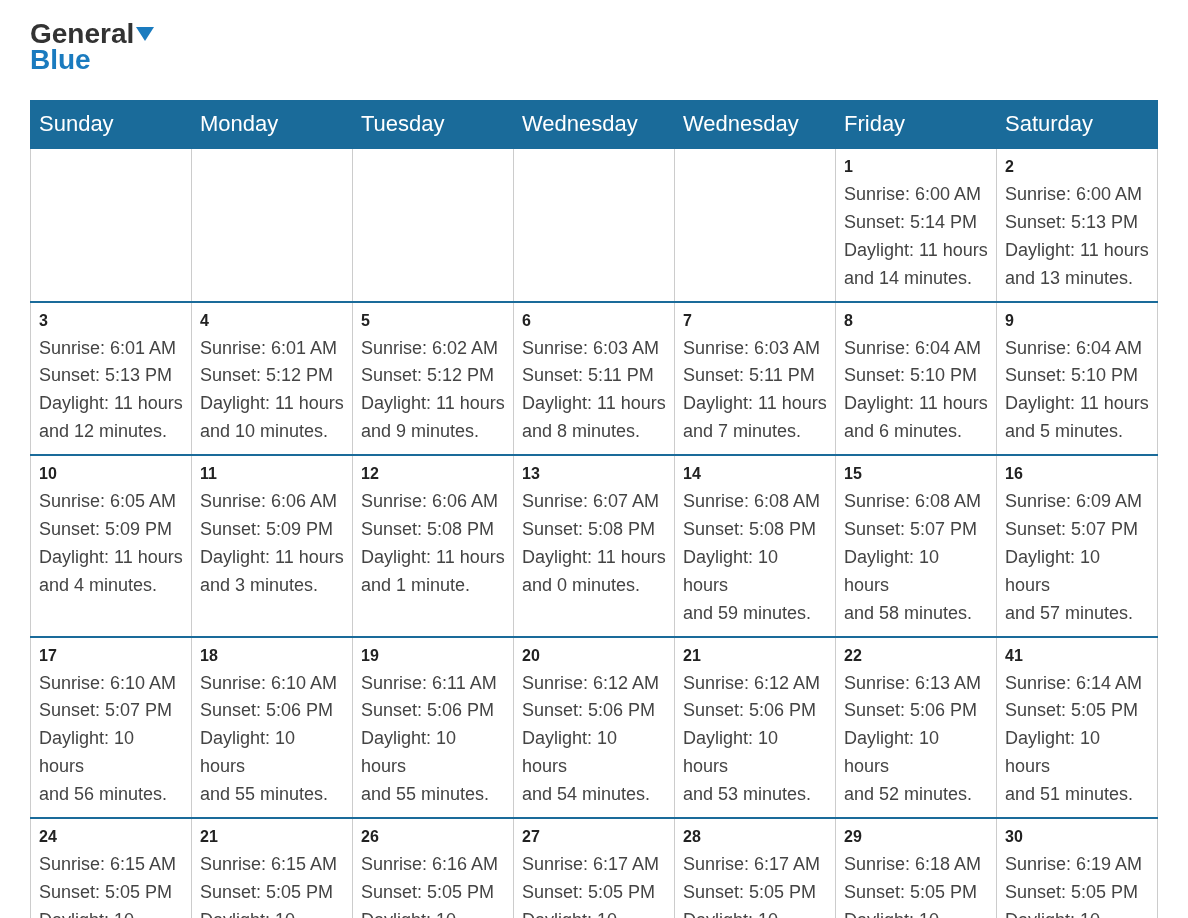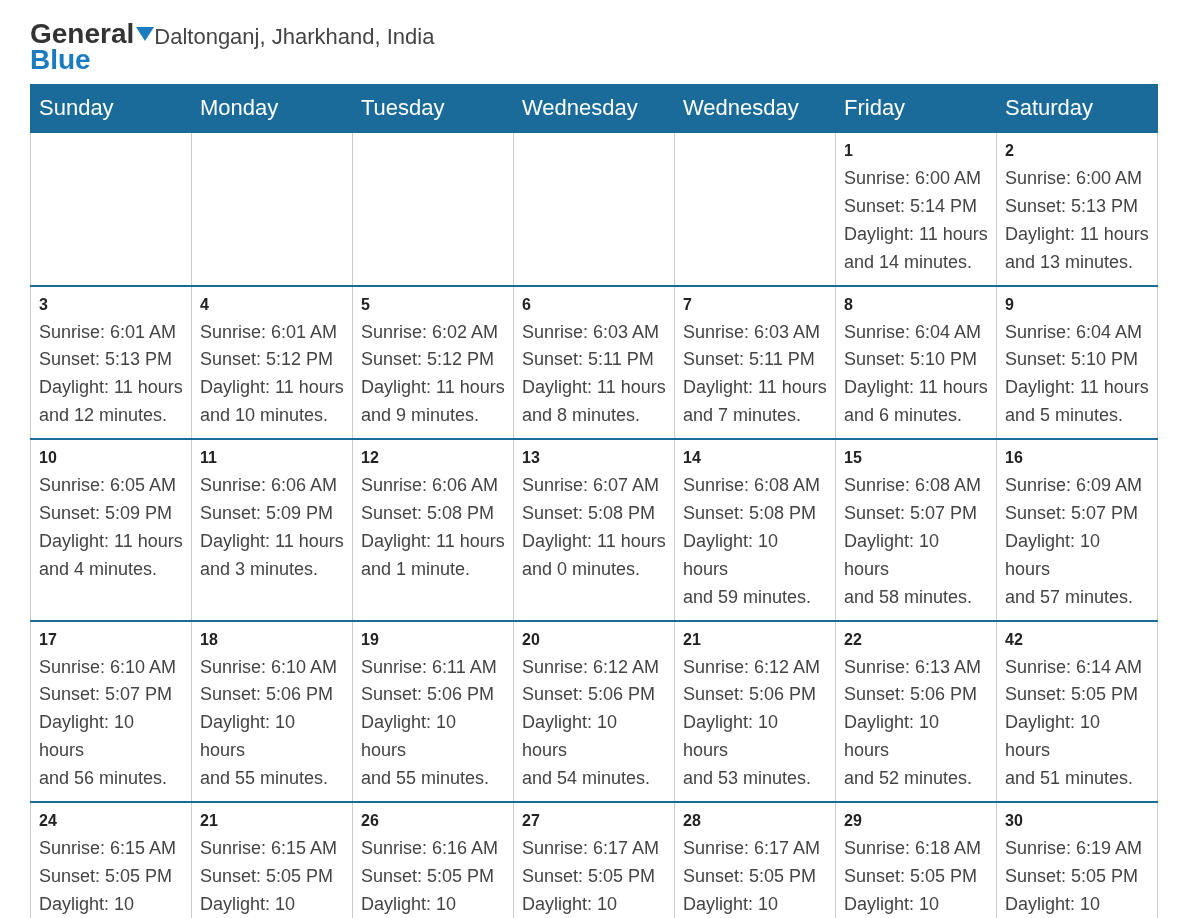--- a/index.html
+++ b/index.html
@@ -6,23 +6,23 @@
     body {
       font-family: Arial, sans-serif;
       background: #fff;
       color: #333;
       width: 1188px;
       min-height: 918px;
       padding: 20px 30px;
     }
     .header {
       display: flex;
-      justify-content: flex-start;
+      justify-content: space-between;
       align-items: flex-start;
-      margin-bottom: 8px;
+      margin-bottom: 24px;
     }
     .logo {
       display: flex;
       flex-direction: column;
       align-items: flex-start;
     }
     .logo-text {
       font-size: 28px;
       font-weight: bold;
       color: #333;
@@ -107,21 +107,20 @@
 <body>
 
 <div class="header">
   <div class="logo">
     <div class="logo-text">
       General<span class="logo-triangle"></span>
     </div>
     <div class="logo-blue-line">Blue</div>
   </div>
   <div class="title-block">
-    <div class="location">Daltonganj, Jharkhand, India</div>
   </div>
 </div>
 
 <table class="calendar">
   <thead>
     <tr>
     <th>Sunday</th>
         <th>Monday</th>
         <th>Tuesday</th>
         <th>Wednesday</th>
@@ -225,21 +224,21 @@
         </td>
         <td>
           <span class="day-num">21</span>
           <div class="sun-info">Sunrise: 6:12 AM<br>Sunset: 5:06 PM<br>Daylight: 10 hours<br>and 53 minutes.</div>
         </td>
         <td>
           <span class="day-num">22</span>
           <div class="sun-info">Sunrise: 6:13 AM<br>Sunset: 5:06 PM<br>Daylight: 10 hours<br>and 52 minutes.</div>
         </td>
         <td>
-          <span class="day-num">42</span>
+          <span class="day-num">41</span>
           <div class="sun-info">Sunrise: 6:14 AM<br>Sunset: 5:05 PM<br>Daylight: 10 hours<br>and 51 minutes.</div>
         </td>
       </tr>
       <tr>
         <td>
           <span class="day-num">24</span>
           <div class="sun-info">Sunrise: 6:15 AM<br>Sunset: 5:05 PM<br>Daylight: 10 hours<br>and 50 minutes.</div>
         </td>
         <td>
           <span class="day-num">21</span>

